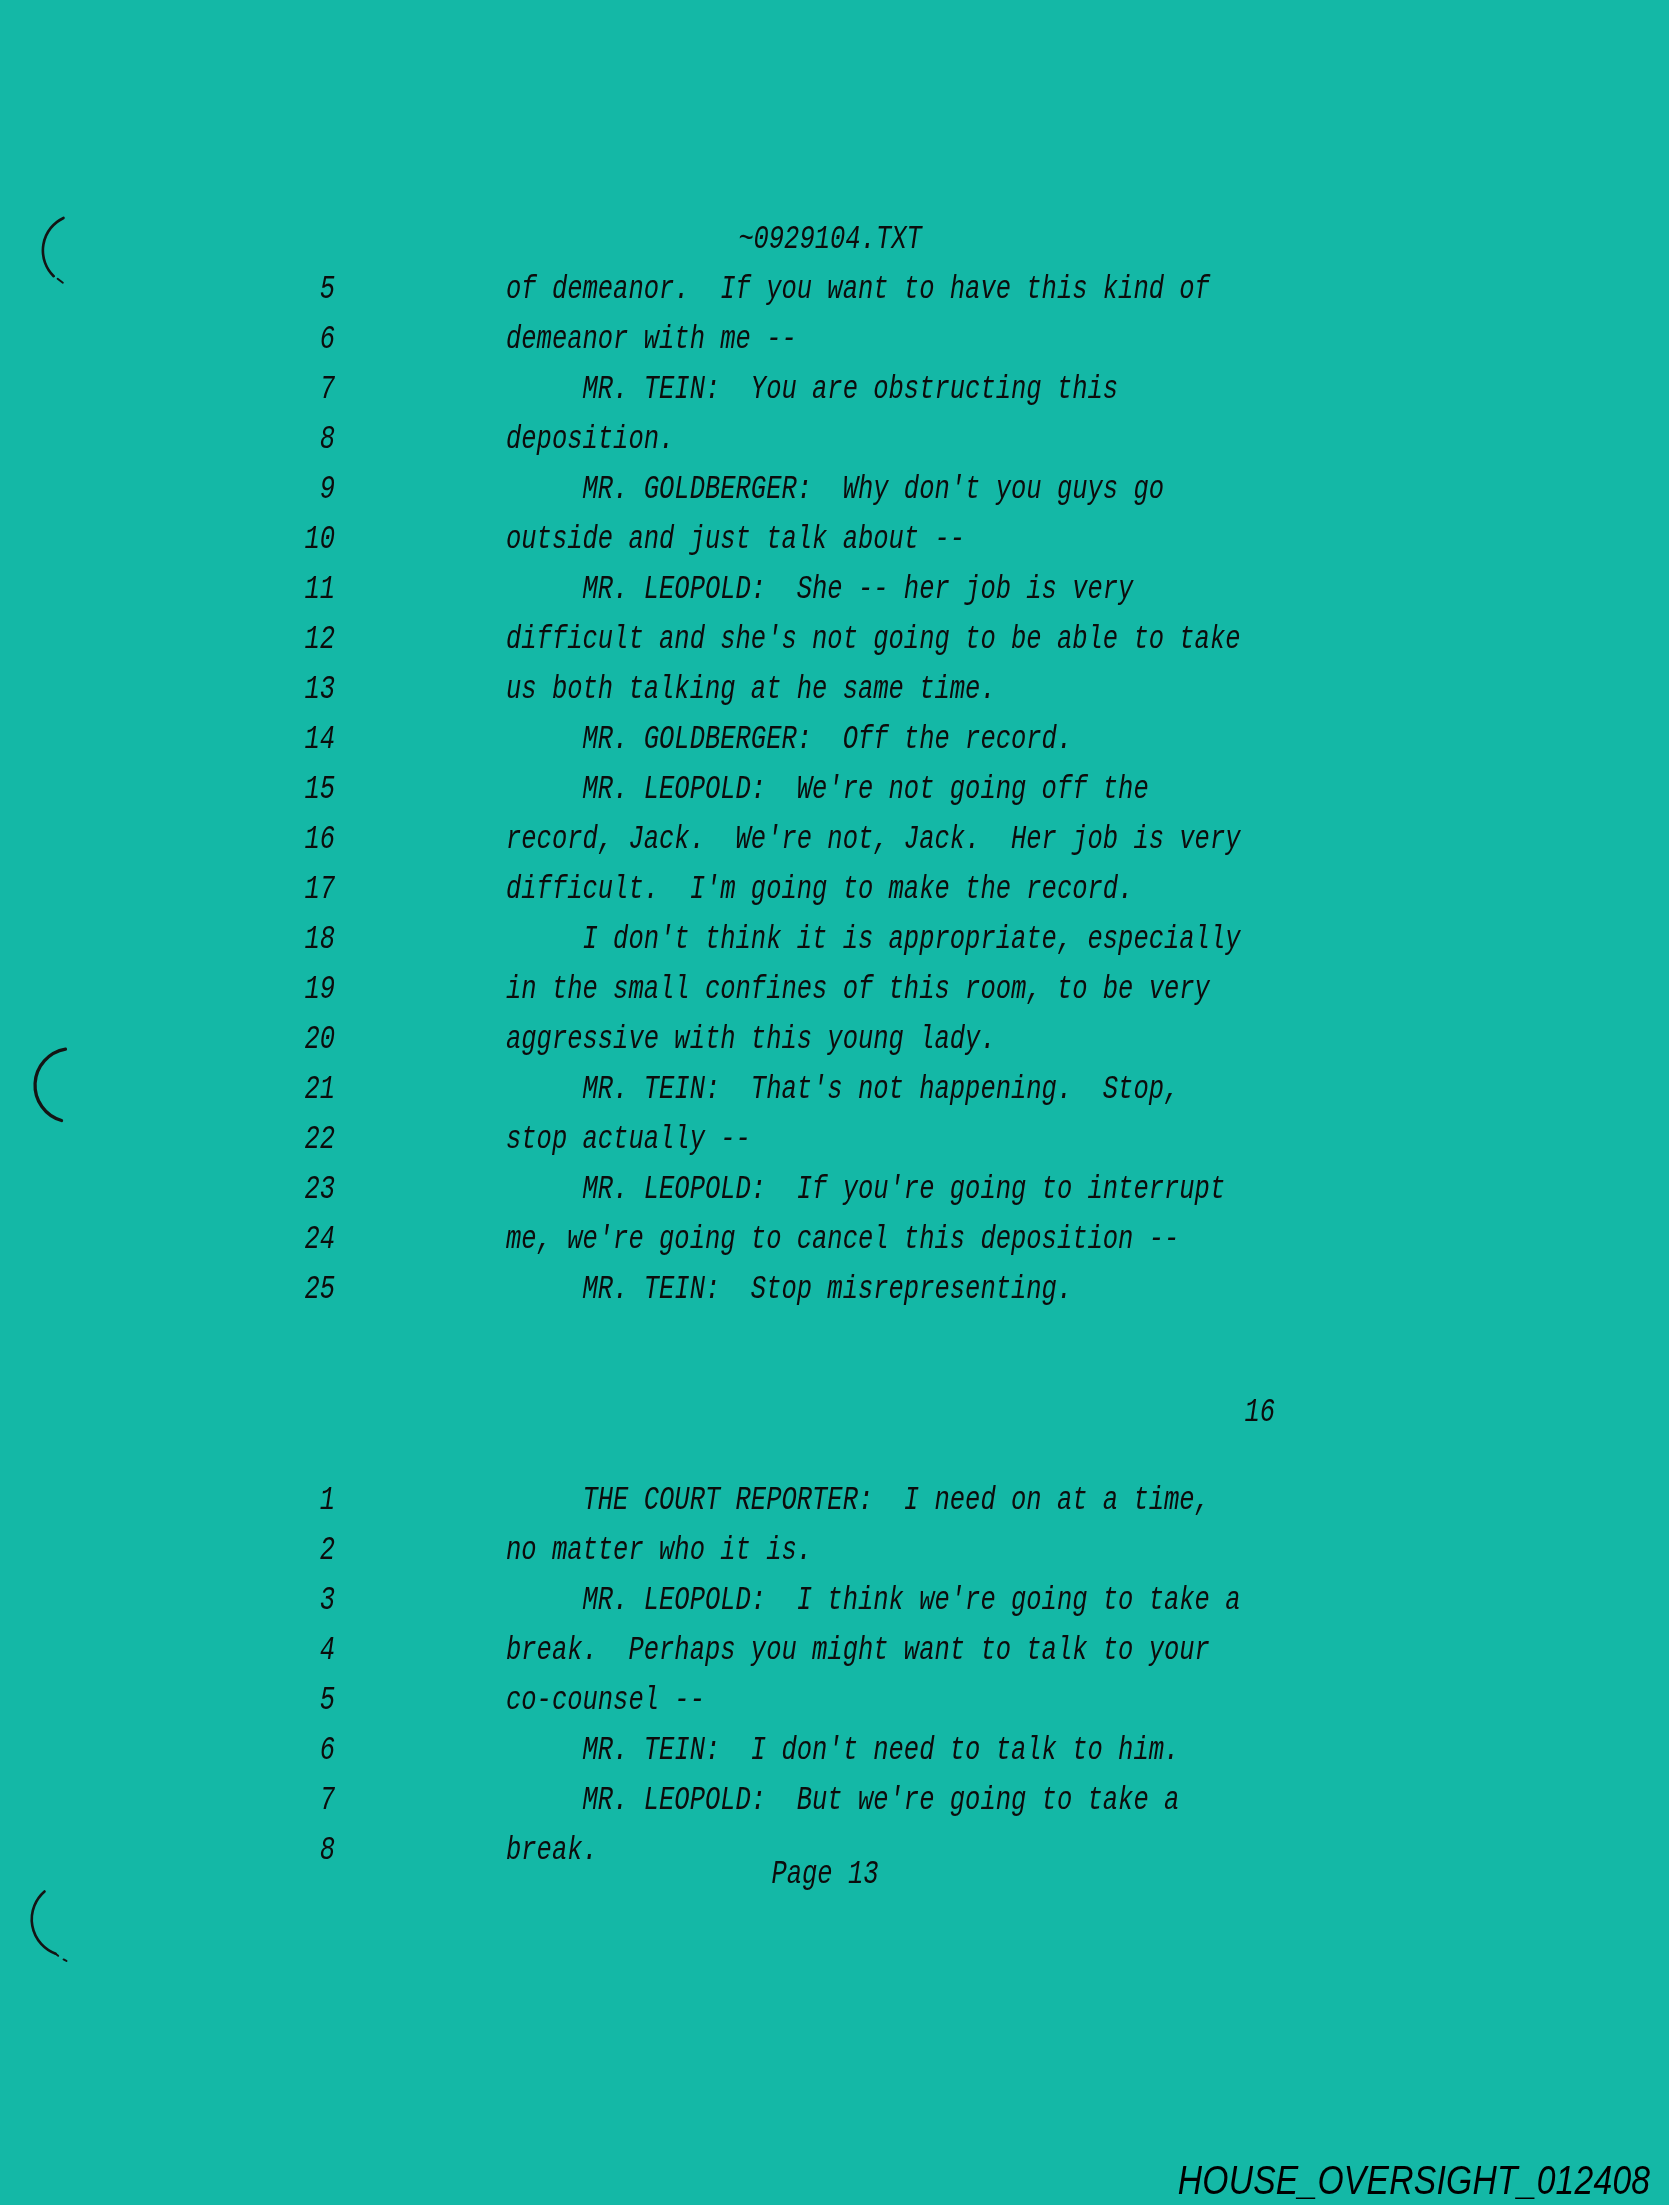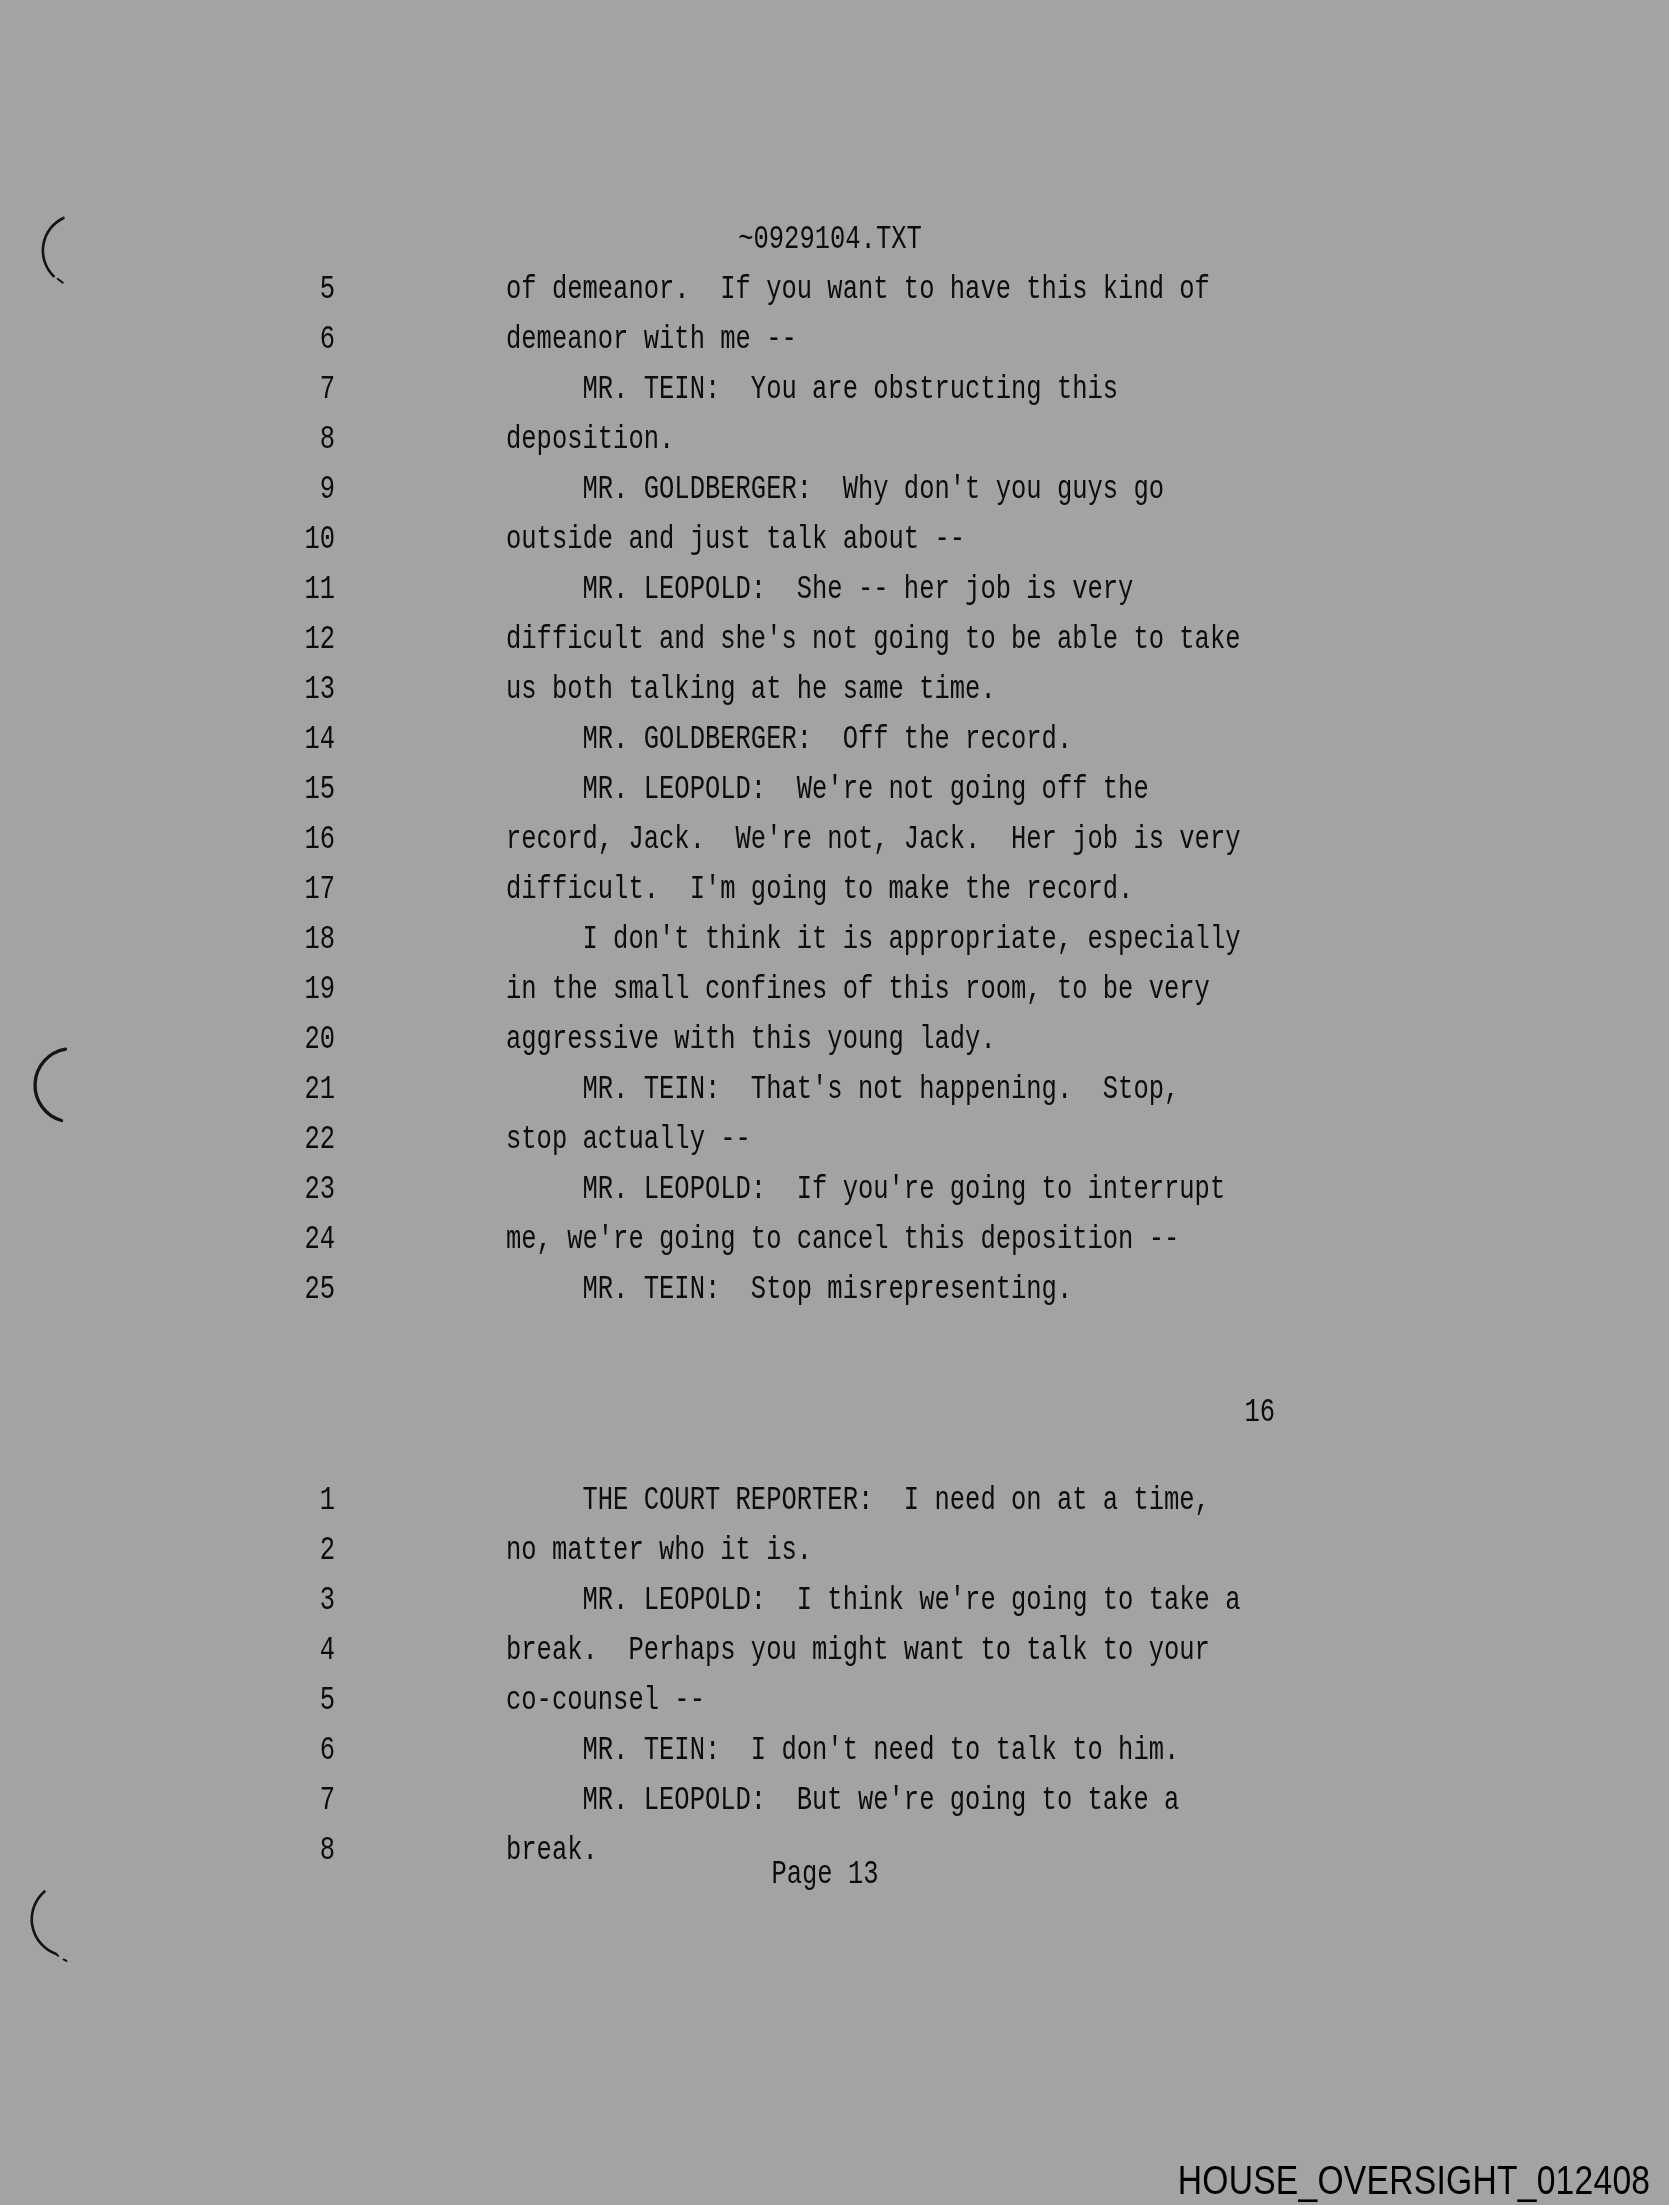--- a/index.html
+++ b/index.html
@@ -1,22 +1,23 @@
 <!DOCTYPE html>
 <html style="font-size:10.5px"><head>
 <meta charset="utf-8">
 <style>
   html, body { margin:0; padding:0; background:#ffffff; }
   .page {
     position:relative;
     width:1669px; height:2205px;
-    background:#a3a3a3;
+    background:#14b8a6;
     overflow:hidden;
     font-family:"Liberation Mono", "DejaVu Sans Mono", monospace;
     color:#0c0c0c;
+    font-style:italic;
   }
   
   .trow {
     font-size:25.5px;
     line-height:50px;
     white-space:pre;
     transform:scaleY(1.3);
     transform-origin:50% 50%;
   }
   .header {

